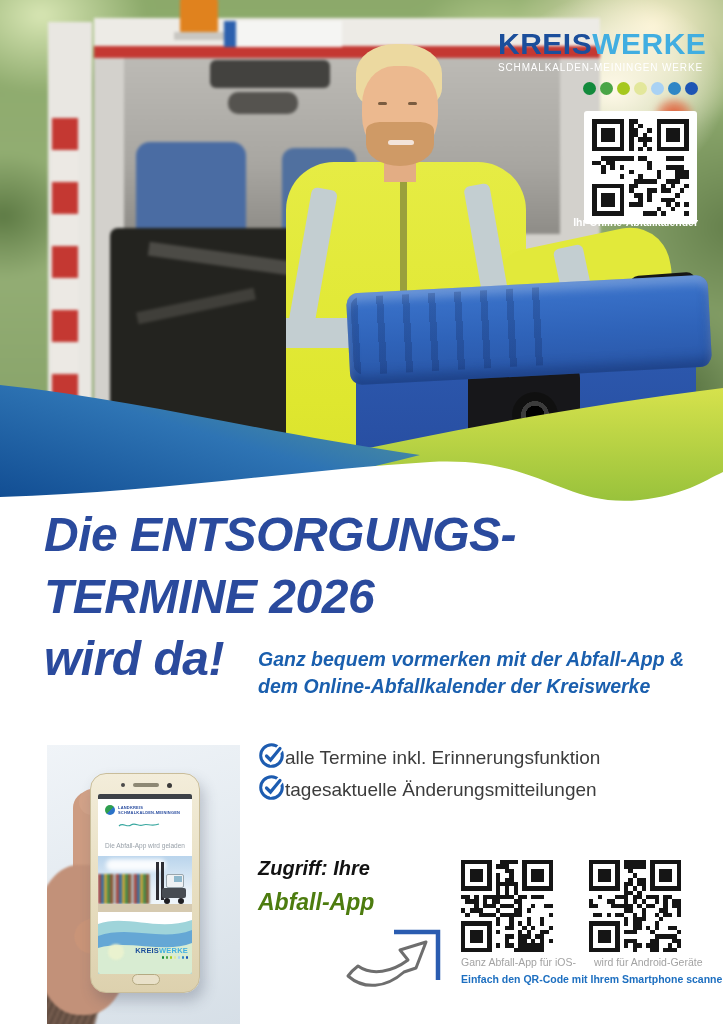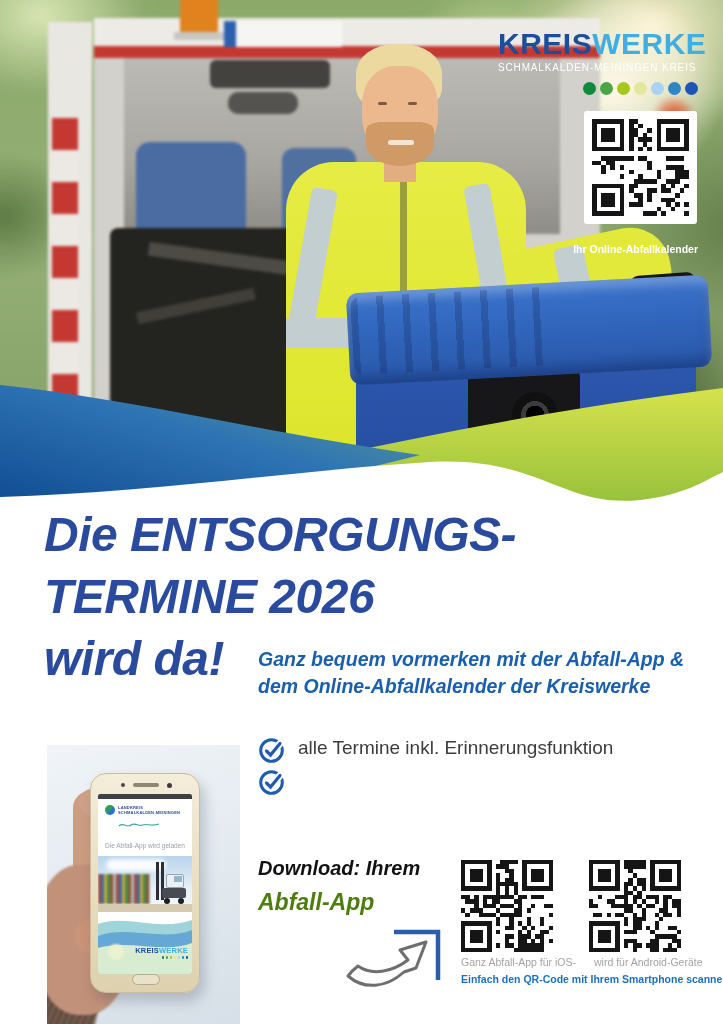--- a/index.html
+++ b/index.html
@@ -75,29 +75,29 @@
   .brand { position:absolute; left:498px; top:28px; width:200px; z-index:5; }
   .brand-name { font-size:30px; font-weight:700; letter-spacing:.5px; color:#1b4e9b; line-height:32px; }
   .brand-name .lt { color:#41aee1; }
   .brand-sub { margin-top:2px; font-size:10px; font-weight:500; letter-spacing:.85px; color:#fff; white-space:nowrap; }
   .brand-dots { margin-top:9px; display:flex; justify-content:flex-end; gap:4px; }
   .dot { width:13px; height:13px; border-radius:50%; background:#ccc; }
 
   
   .topqr { position:absolute; left:584px; top:111px; width:113px; height:113px; background:#fff; border-radius:3px; z-index:5; padding:8px; }
   .topqr svg { width:97px; height:97px; display:block; }
-  .topqr-caption { position:absolute; left:548px; top:243px; width:150px; text-align:right; font-size:10.5px; font-weight:700; color:#fff; z-index:5; }
+  .topqr-caption { position:absolute; left:548px; top:216px; width:150px; text-align:right; font-size:10.5px; font-weight:700; color:#fff; z-index:5; }
 
   
   .headline { position:absolute; left:44px; top:504px; font-weight:700; font-style:italic; font-size:48px; line-height:62px; letter-spacing:-0.5px; white-space:nowrap; }
   .subhead { position:absolute; left:258px; top:646px; font-weight:700; font-style:italic; font-size:19.5px; line-height:27px; white-space:nowrap; }
 
   
   .features { position:absolute; left:258px; top:737px; }
-  .feature { display:flex; align-items:flex-start; gap:13px; height:32px; }
+  .feature { display:flex; align-items:flex-end; height:32px; }
   .feature .label { font-size:19px; color:#3c3c3c; white-space:nowrap; }
   .check { width:27px; height:27px; flex:0 0 27px; }
 
   
   .dl { position:absolute; left:258px; top:850px; font-style:italic; font-weight:700; }
   .dl-l1 { font-size:25px; color:#1d5cb4; letter-spacing:-0.3px; }
   .dl-l1 .als { font-size:19px; color:#121212; font-weight:700; }
   .dl-l2 { margin-top:7px; font-size:20px; color:#121212; }
   .dl-l3 { margin-top:9px; font-size:23px; color:#4d7c0f; }
   .arrow { position:absolute; left:338px; top:922px; }
@@ -221,21 +221,21 @@
           <stop id="wgG2" offset="1" stop-color="#93bf3a"></stop>
         </linearGradient>
       </defs>
       <path d="M723,28 C560,48 430,75 300,102 C400,112 500,118 560,142 C620,164 680,142 723,128 Z" fill="url(#wgGreen)"></path>
       <path d="M0,25 C140,40 260,72 420,95 C330,118 240,138 150,146 C80,152 30,150 0,148 Z" fill="url(#wgBlue)"></path>
       <path d="M0,137 C150,133 300,110 430,102 C540,96 562,148 640,140 C684,135 702,122 723,112 L723,200 L0,200 Z" fill="#ffffff"></path>
     </svg>
 
     <div class="brand">
       <div class="brand-name"><span>KREIS</span><span class="lt">WERKE</span></div>
-      <div class="brand-sub">SCHMALKALDEN-MEININGEN KREIS</div>
+      <div class="brand-sub">SCHMALKALDEN-MEININGEN WERKE</div>
       <div class="brand-dots">
         <span class="dot" style="background: rgb(18, 138, 60);"></span>
           <span class="dot" style="background: rgb(74, 165, 70);"></span>
           <span class="dot" style="background: rgb(166, 200, 30);"></span>
           <span class="dot" style="background: rgb(227, 231, 155);"></span>
           <span class="dot" style="background: rgb(169, 210, 244);"></span>
           <span class="dot" style="background: rgb(47, 134, 198);"></span>
           <span class="dot" style="background: rgb(29, 85, 180);"></span>
       </div>
     </div>
@@ -463,25 +463,26 @@
         <path d="M8.5,14 l4,4 l9.5,-11.5" fill="none" stroke="#1d5cb0" stroke-width="3.2" stroke-linecap="round"></path>
       </svg>
       <span class="label">alle Termine inkl. Erinnerungsfunktion</span>
     </div>
     <div class="feature">
       <svg class="check" viewBox="0 0 27 27">
         <circle cx="13.5" cy="13.5" r="10.8" fill="none" stroke="#1d5cb0" stroke-width="3"></circle>
         <path d="M8.5,14 l4,4 l9.5,-11.5" fill="none" stroke="#ffffff" stroke-width="7" stroke-linecap="round"></path>
         <path d="M8.5,14 l4,4 l9.5,-11.5" fill="none" stroke="#1d5cb0" stroke-width="3.2" stroke-linecap="round"></path>
       </svg>
+      <span class="label">tagesaktuelle Änderungsmitteilungen</span>
     </div>
   </div>
 
   <div class="dl">
-    <div class="dl-l2">Download: Ihrem</div>
+    <div class="dl-l2">Zugriff: Ihre</div>
     <div class="dl-l3">Abfall-App</div>
   </div>
 
   <svg class="arrow" width="115" height="72" viewBox="0 0 115 72">
     <path d="M56,10 H100 V58" fill="none" stroke="#2a5cb0" stroke-width="4.5"></path>
     <path d="M10,54 C26,68 48,66 66,50 L78,46 L88,20 L62,28 L70,38 C54,50 34,54 20,44 C16,47 13,50 10,54 Z" fill="#ffffff" stroke="#6e6e6e" stroke-width="3" stroke-linejoin="round"></path>
   </svg>
 
   <div class="qr2 qr-ios">
     <svg viewBox="0 0 21 21" shape-rendering="crispEdges">

